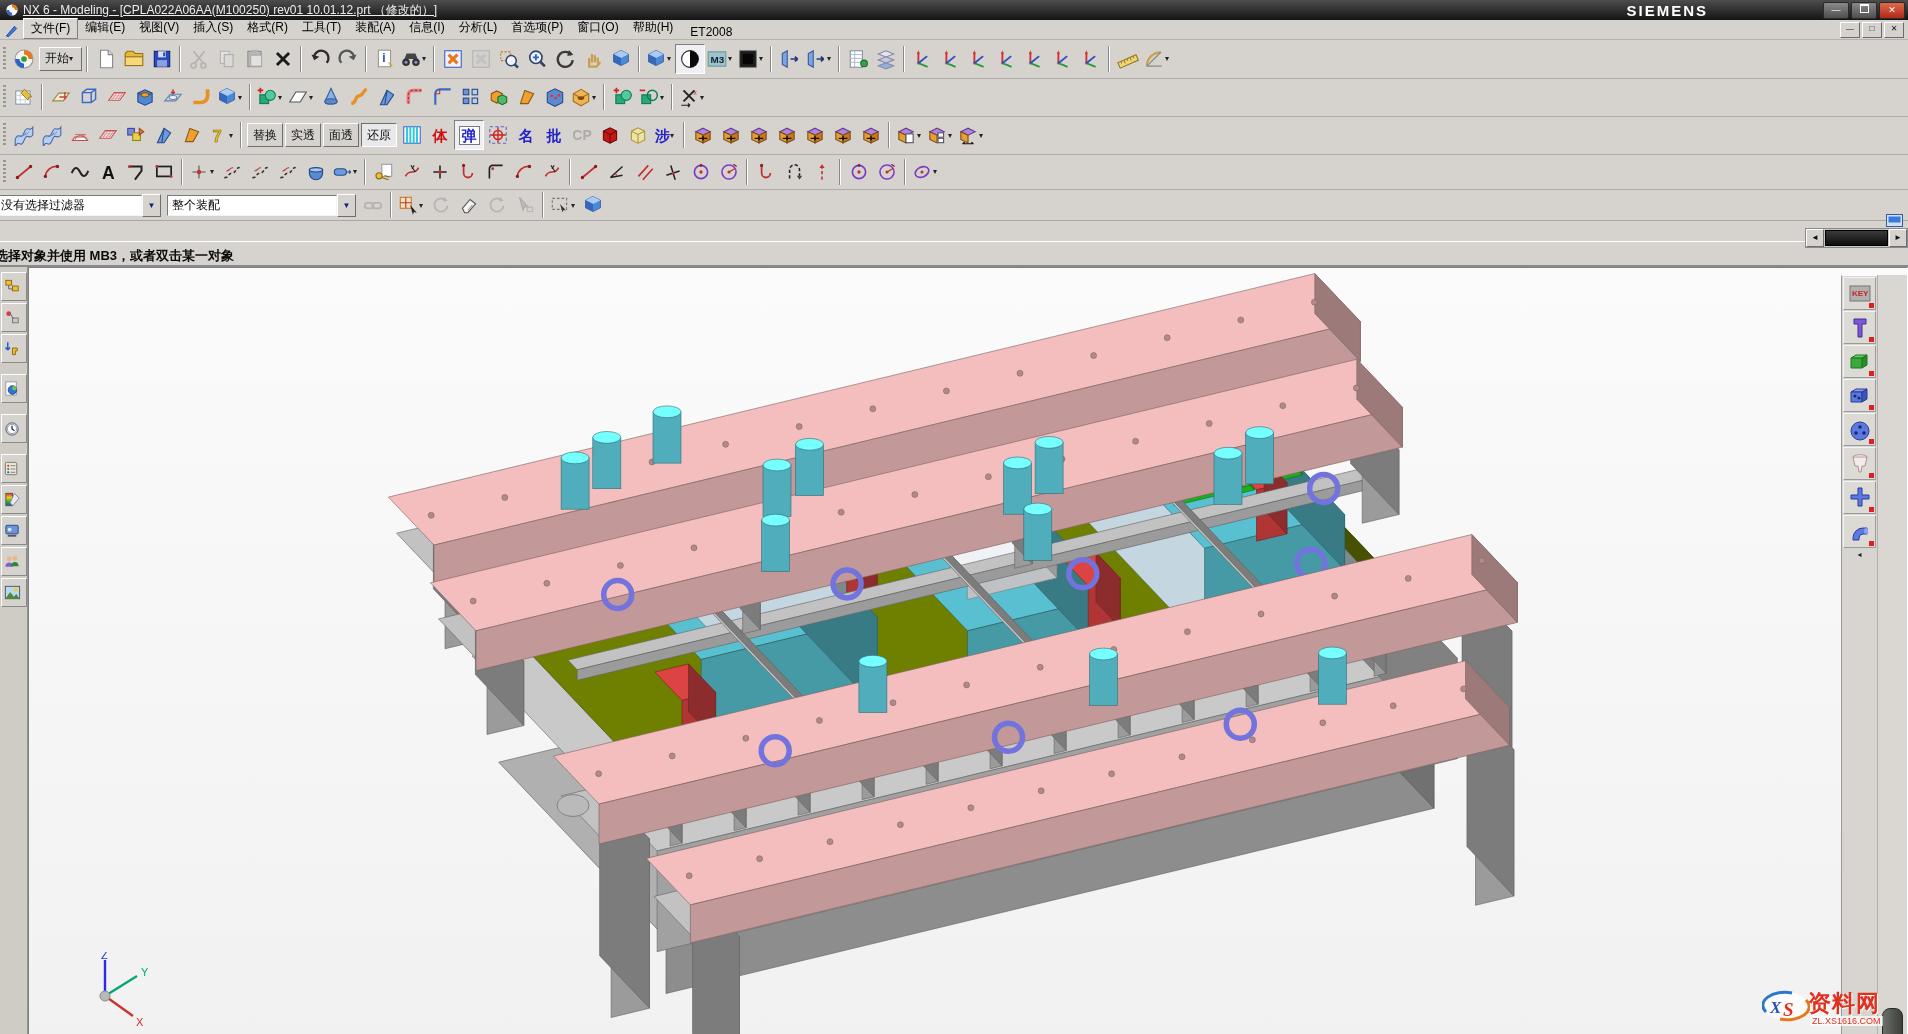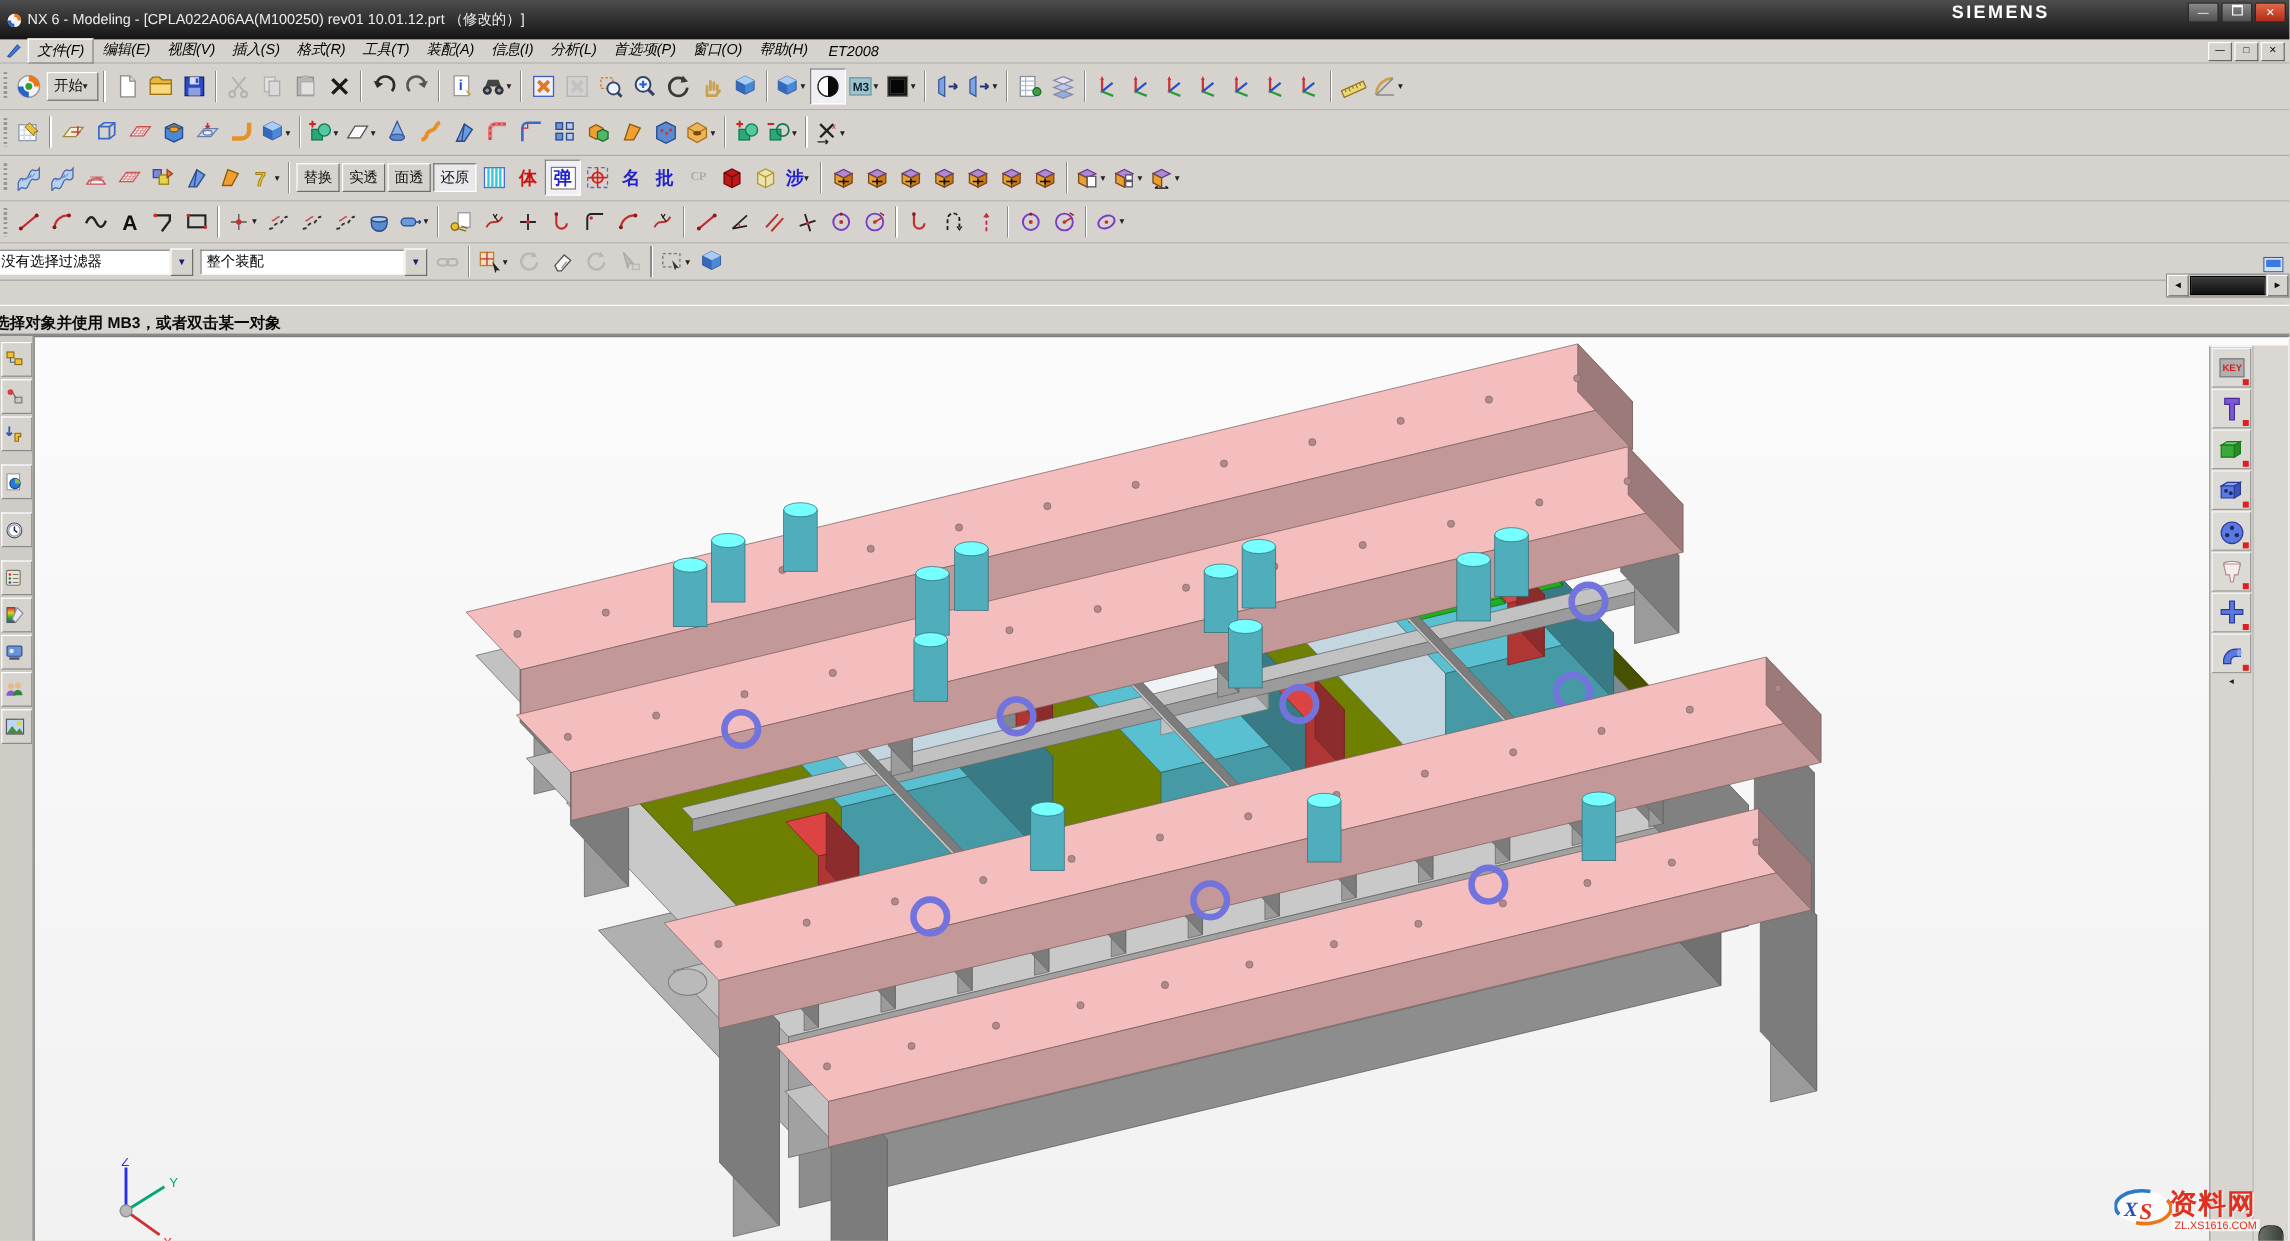--- a/index.html
+++ b/index.html
@@ -1,30 +1,30 @@
 <!DOCTYPE html>
 <html><head>
 <meta charset="utf-8">
 <style>
   html,body{margin:0;padding:0;}
   body{width:1908px;height:1034px;overflow:hidden;position:relative;
        font-family:"Liberation Sans","DejaVu Sans",sans-serif;background:#d6d3ce;font-size:12px;}
   
-  .titlebar{height:33px;background:linear-gradient(#4d4d4d,#141414);display:flex;align-items:center;
-            color:#ededed;padding:0 3px;position:relative;}
+  .titlebar{height:20px;background:linear-gradient(#4d4d4d,#141414);display:flex;align-items:center;
+            color:#ededed;padding:0 3px;position:relative;text-decoration:underline;}
   .titlebar .appico{width:14px;height:14px;margin:0 4px 0 2px;}
   .titletext{font-size:12px;white-space:nowrap;}
   .brand{position:absolute;right:200px;top:2px;font-weight:bold;font-size:15px;letter-spacing:2px;color:#fff;}
   .winbtns{position:absolute;right:3px;top:2px;display:flex;gap:2px;}
   .wbtn{width:24px;height:15px;border-radius:2px;background:linear-gradient(#8a8a8a,#4f4f4f);
         color:#fff;font-size:9px;line-height:14px;text-align:center;border:1px solid #2a2a2a;}
   .wbtn.close{background:linear-gradient(#e06a4a,#b02a18);}
   .rst{display:inline-block;width:7px;height:6px;border:1px solid #fff;border-top-width:2px;}
   
-  .menubar{height:19px;background:#d6d3ce;display:flex;align-items:center;border-bottom:1px solid #b6b3ae;position:relative;font-style:italic;}
+  .menubar{height:19px;background:#d6d3ce;display:flex;align-items:flex-end;border-bottom:1px solid #b6b3ae;position:relative;}
   .menuico{width:15px;height:15px;margin:0 4px;}
   .mitem{padding:1px 7px;white-space:nowrap;}
   .mitem.boxed{border:1px solid;border-color:#fff #808080 #808080 #fff;background:#d9d6d1;}
   .mtrail{margin-left:10px;white-space:nowrap;}
   .mdibtns{position:absolute;right:4px;top:2px;display:flex;gap:2px;}
   .mbtn{width:18px;height:14px;background:#d6d3ce;border:1px solid;border-color:#fff #6a6a6a #6a6a6a #fff;
         font-size:8px;line-height:12px;text-align:center;color:#111;}
   
   .tbrow{display:flex;align-items:center;background:#d6d3ce;border-bottom:1px solid #b0ada8;padding:1px 0 2px 0;}
   #tb-r1{height:35px}#tb-r2{height:34px}#tb-r3{height:34px}#tb-r4{height:31px}
@@ -33,21 +33,21 @@
   .tsep{width:7px;height:26px;margin:0 1px;background:linear-gradient(90deg,transparent 2px,#8a8a8a 2px 3px,#fff 3px 4px,transparent 4px);}
   .tcell{min-width:26px;height:28px;display:flex;align-items:center;justify-content:center;position:relative;padding:0 1px;}
   .tcell svg{width:22px;height:22px;}
   .tcell.prs{border:1px solid;border-color:#808080 #fff #fff #808080;background:#efeff4;}
   .tcell.dis{filter:grayscale(1) opacity(.55);}
   .car{font-size:8px;color:#222;margin-left:0px;width:7px;}
   .tbtn{height:22px;margin:0 1px;padding:0 5px;background:#d6d3ce;border:1px solid;border-color:#fff #6e6e6e #6e6e6e #fff;
         font-size:12px;display:flex;align-items:center;white-space:nowrap;color:#111;}
   .tbtn.prs{border-color:#6e6e6e #fff #fff #6e6e6e;background:#e9e9ec;}
   .chr{font-weight:bold;font-size:15px;line-height:1;}
-  .chr.sm{font-size:10px;font-weight:bold;font-family:Liberation Serif, serif;}
+  .chr.sm{font-size:14px;font-weight:bold;}
   .chr.prsbg{background:#fff;border:1px solid #7a7a7a;padding:1px 2px;}
   
   .selbar{height:30px;display:flex;align-items:center;background:#d6d3ce;border-bottom:1px solid #aaa7a2;padding-left:0;}
   .combo{display:flex;align-items:center;margin:0 3px;}
   .cfield{height:17px;background:#fff;border:1px solid;border-color:#7a7a7a #f4f4f4 #f4f4f4 #7a7a7a;
           padding:1px 4px;font-size:12px;display:flex;align-items:center;white-space:nowrap;overflow:hidden;}
   .cbtn{width:17px;height:21px;background:#d6d3ce;border:1px solid;border-color:#fff #6e6e6e #6e6e6e #fff;
         color:#14217a;font-size:8px;display:flex;align-items:center;justify-content:center;}
   
   .promptbar{height:23px;background:#d6d3ce;border-top:1px solid #fff;border-bottom:2px solid #8a8a8a;

